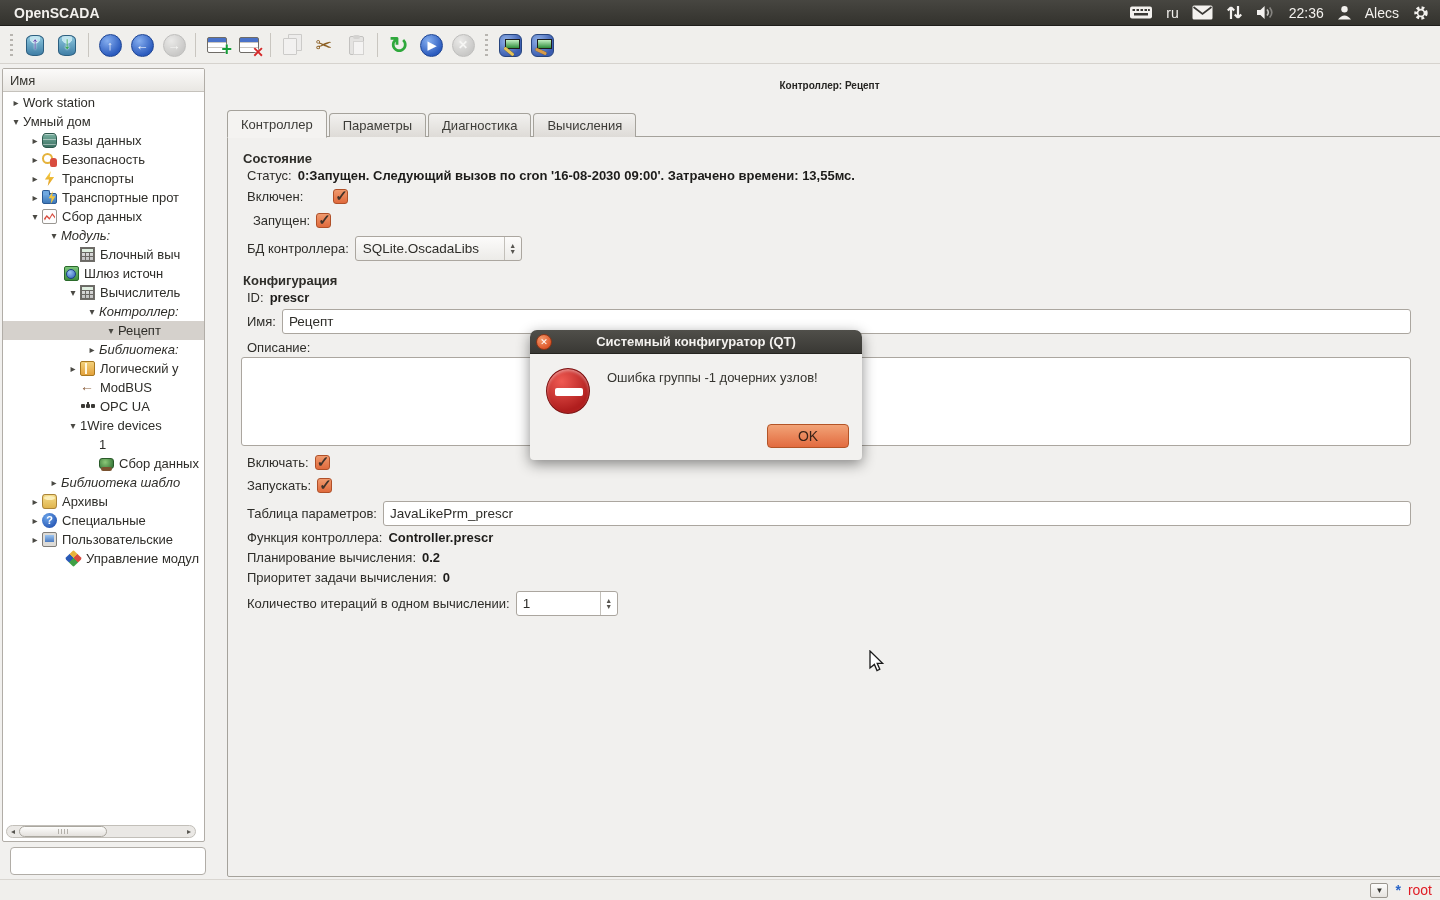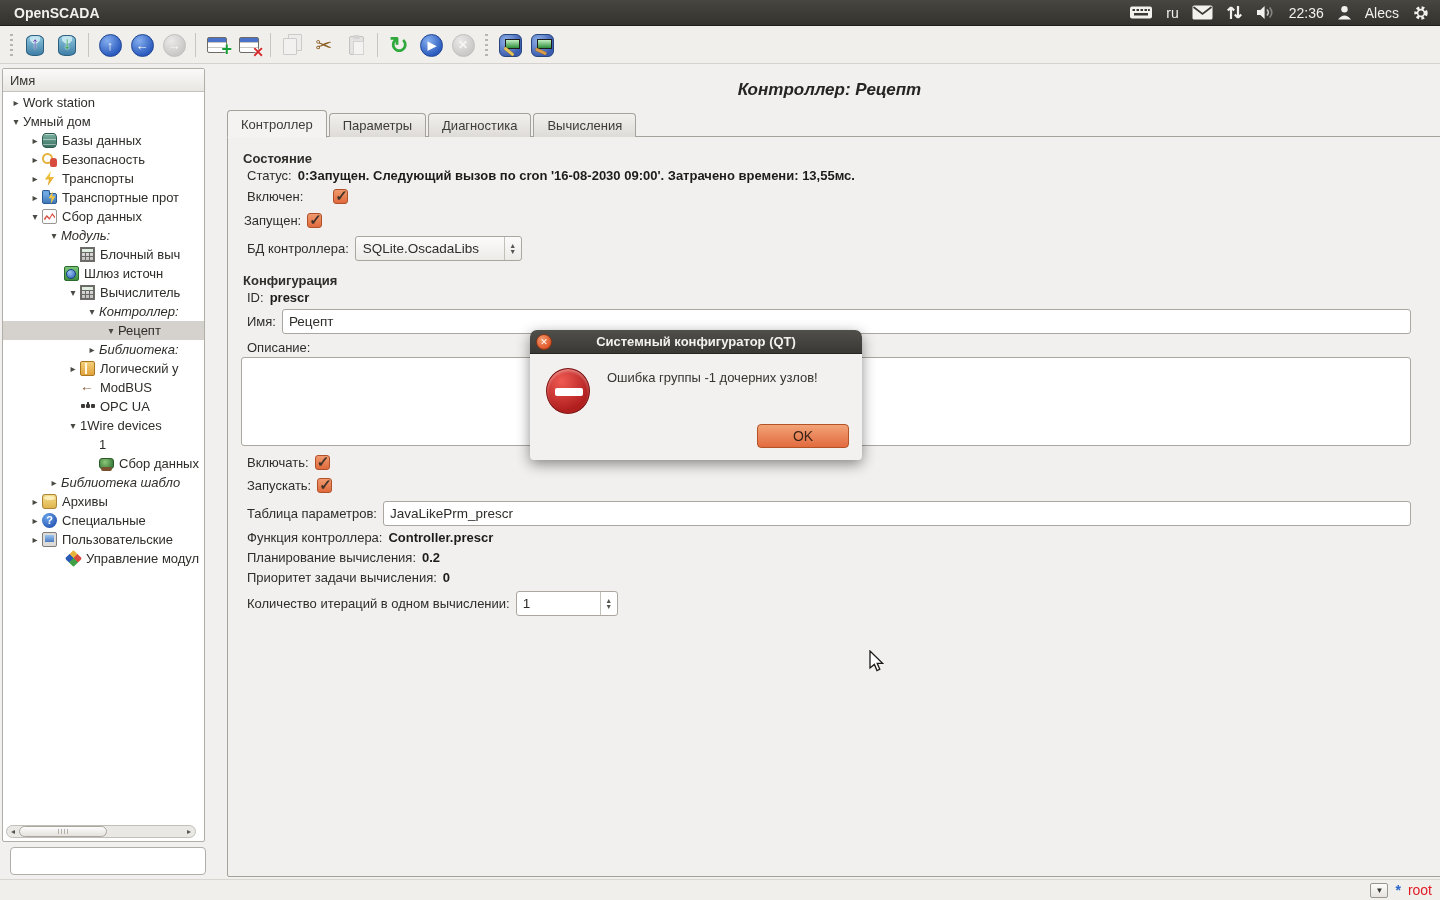--- a/index.html
+++ b/index.html
@@ -116,21 +116,21 @@
   .ti-monitor::before { content:""; position:absolute; left:2px; top:2px; right:2px; bottom:4px; background:linear-gradient(#9cc4f0,#4a7ac0); }
   .ti-modules { background:conic-gradient(#d84c3f 0 90deg, #3fa046 90deg 180deg, #2a5ab6 180deg 270deg, #e8b33c 270deg); transform:rotate(45deg) scale(.8); border-radius:2px; }
 
   .tree-hscroll { position:absolute; left:3px; right:8px; bottom:3px; height:13px; background:#eae8e5; border:1px solid #c2bfb9; border-radius:7px; display:flex; align-items:center; }
   .hs-arrow { width:12px; text-align:center; font-size:8px; color:#56544f; }
   .hs-thumb { width:88px; height:11px; background:linear-gradient(#fdfdfc,#e4e1dd); border:1px solid #aaa79f; border-radius:6px; display:flex; align-items:center; justify-content:center; }
   .hs-thumb::before { content:""; width:11px; height:5px; background:repeating-linear-gradient(90deg,#b3b0aa 0 1px, transparent 1px 3px); }
   .tree-search { position:absolute; left:10px; top:847px; width:196px; height:28px; background:#fff; border:1px solid #b1ada7; border-radius:4px; font-size:13px; padding:0 6px; font-family:"Liberation Sans",sans-serif; }
 
   
-  .main-title { position:absolute; left:227px; top:80px; width:1205px; text-align:center; font-size:17px; font-weight:bold; font-style:italic; color:#262522; }
+  .main-title { position:absolute; left:227px; top:80px; width:1205px; text-align:center; font-size:10px; font-weight:bold; color:#262522; }
   .tabbar { position:absolute; left:227px; top:109px; height:28px; display:flex; align-items:flex-end; z-index:3; }
   .tab { height:24px; padding:0 13px; display:flex; align-items:center; border:1px solid #a5a29b; border-bottom:none;
     border-radius:4px 4px 0 0; background:linear-gradient(#f2f1ef,#dedbd7); margin-right:2px; color:#3c3b37; }
   .tab.active { height:28px; background:#f4f3f1; border-bottom:1px solid #f4f3f1; margin-bottom:-1px; }
   .content-frame { position:absolute; left:227px; top:136px; width:1374px; height:741px; background:#f1f0ee; border:1px solid #a5a29b; border-radius:2px; z-index:2; }
 
   .row { position:absolute; display:flex; align-items:center; }
   .h-sec { font-weight:bold; }
   .bval { font-weight:bold; color:#1d1c1a; }
   .lbl { margin-right:6px; }
@@ -154,21 +154,21 @@
   .dlg-title { height:24px; border-radius:7px 7px 0 0; background:linear-gradient(#504f4a,#393834);
     display:flex; align-items:center; border-bottom:1px solid #252420; }
   .dlg-close { width:16px; height:16px; border-radius:50%; margin-left:6px; background:radial-gradient(circle at 35% 30%, #f49b6d, #dd5427 75%);
     border:1px solid #8d3517; color:#fff; font-size:9px; display:flex; align-items:center; justify-content:center; }
   .dlg-title-text { flex:1; text-align:center; color:#f3f1ee; font-weight:bold; font-size:13px; padding-right:22px; }
   .dlg-body { position:relative; height:106px; }
   .dlg-error-icon { position:absolute; left:16px; top:14px; width:44px; height:46px; border-radius:50%;
     background:radial-gradient(circle at 35% 28%, #ef5a52, #b01e1e 70%); border:1px solid #7c1212; box-shadow:inset 0 2px 3px rgba(255,255,255,.4); }
   .dlg-error-icon::before { content:""; position:absolute; left:8px; top:19px; width:28px; height:8px; background:#fff; border-radius:2px; }
   .dlg-msg { position:absolute; left:77px; top:16px; font-size:13px; color:#35342f; }
-  .dlg-ok { position:absolute; right:13px; bottom:12px; width:92px; height:24px; border-radius:4px;
+  .dlg-ok { position:absolute; right:13px; bottom:12px; width:82px; height:24px; border-radius:4px;
     background:linear-gradient(#f2a377,#e26b3f); border:1px solid #b35427; display:flex; align-items:center; justify-content:center;
     font-size:14px; color:#3b2317; text-underline-offset:2px; }
 
   
   .statusbar { position:absolute; left:0; bottom:0; width:1440px; height:21px; background:#f0efec; border-top:1px solid #d9d6d1;
     display:flex; align-items:center; justify-content:flex-end; padding-right:8px; gap:7px; }
   .sb-drop { width:18px; height:15px; background:linear-gradient(#fdfdfc,#e6e3df); border:1px solid #9a968f; border-radius:2px;
     font-size:8px; color:#35342f; display:flex; align-items:center; justify-content:center; }
   .sb-star { color:#2a65c8; font-weight:bold; font-size:14px; }
   .sb-user { color:#e01b24; font-size:14px; }
@@ -449,21 +449,21 @@
         <span class="h-sec">Состояние</span>
       </div>
     <div class="row" style="left:19px; top:31px;">
       <span class="lbl">Статус:</span>
       <span class="bval">0:Запущен. Следующий вызов по cron '16-08-2030 09:00'. Затрачено времени: 13,55мс.</span>
     </div>
     <div class="row" style="left:19px; top:52px;gap:24px;">
       <span>Включен:</span>
       <span class="checkbox"></span>
     </div>
-    <div class="row" style="left:16px; top:76px;">
+    <div class="row" style="left:25px; top:76px;">
       <span>Запущен:</span>
       <span class="checkbox"></span>
     </div>
     <div class="row" style="left:19px; top:99px;">
       <span class="lbl">БД контроллера:</span>
       <span class="combo">
         <span class="combo-text">SQLite.OscadaLibs</span>
         <span class="combo-spin">
             <span>▲</span>
             <span>▼</span>

